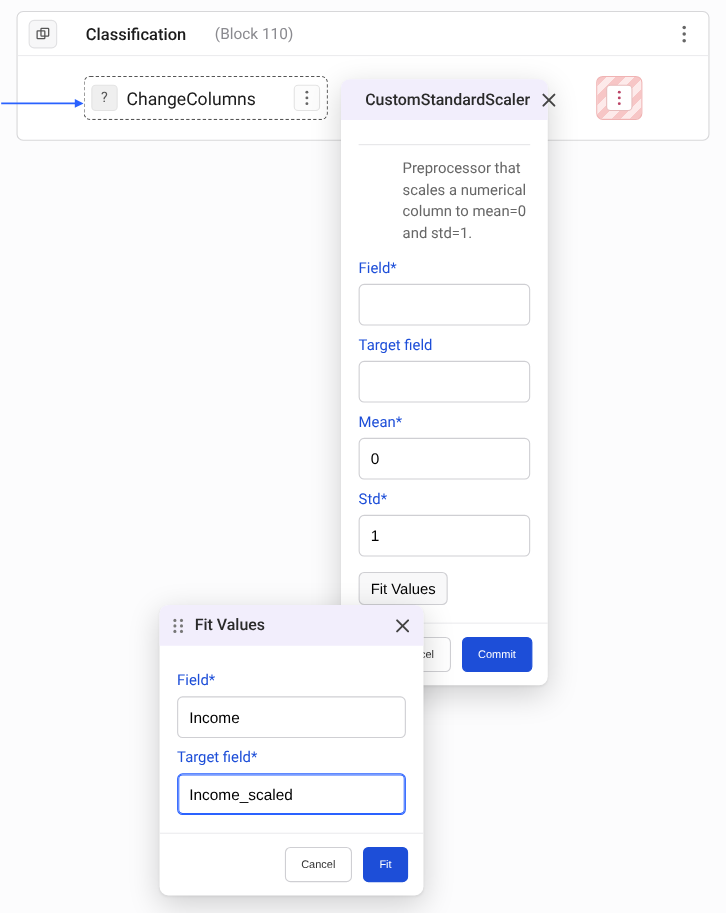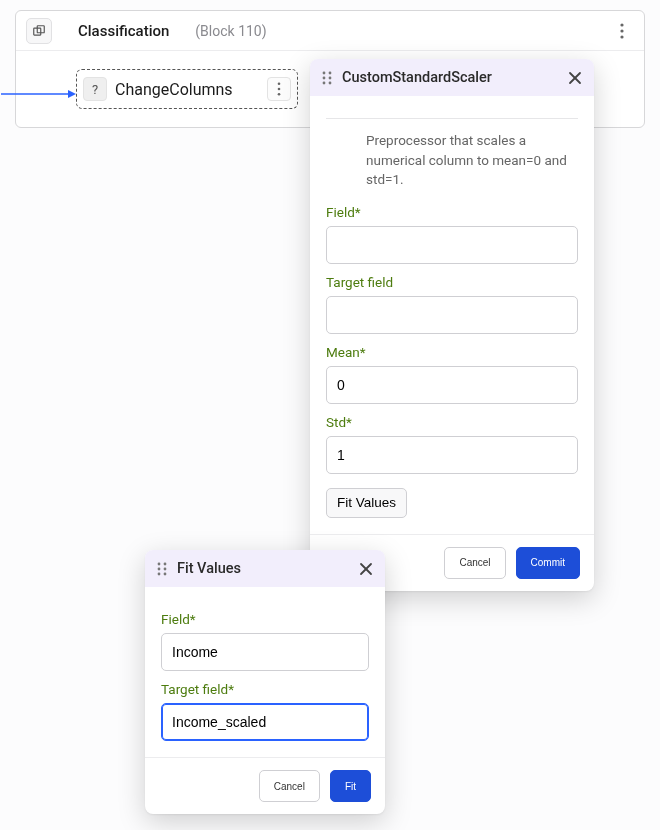--- a/index.html
+++ b/index.html
@@ -132,21 +132,21 @@
 
   .popover-body { padding: 14px 16px 16px; }
   .section-label {
     font-size: 14px; color: #1e1e1e; margin-bottom: 8px;
     display: flex; align-items: center; justify-content: space-between;
   }
   .sep { height: 0; border-bottom: 1px solid #e6e6e8; margin: 8px 0 12px; }
 
   .desc { font-size: 13.5px; color: #666; line-height: 1.45; margin-bottom: 14px; margin-left: 40px; }
 
-  .field-label { font-size: 13.5px; color: #4d7c0f; margin: 10px 0 6px; }
+  .field-label { font-size: 13.5px; color: #1d4ed8; margin: 10px 0 6px; }
   .text-input {
     width: 100%;
     height: 38px;
     border: 1px solid #cfcfd3;
     border-radius: 5px;
     padding: 0 10px;
     font-size: 14px;
     outline: none;
     background: #fff;
   }
@@ -172,21 +172,21 @@
     height: 32px;
     padding: 0 14px;
     border-radius: 5px;
     font-size: 10px;
     cursor: pointer;
   }
   .btn-secondary { background: #fff; border: 1px solid #cfcfd3; color: #333; }
   .btn-primary { background: #1d4ed8; border: 1px solid #1d4ed8; color: #fff; }
 
   
-  #pop-scaler { left: 310px; top: 59px; width: 284px; }
+  #pop-scaler { left: 310px; top: 72px; width: 188px; }
   #pop-fit    { left: 145px; top: 550px; width: 240px; }
 
   svg { display: block; }
 </style>
 </head>
 <body>
 
 <div class="pipeline-card">
   <div class="pipeline-header">
     <div class="pipeline-icon-box">

